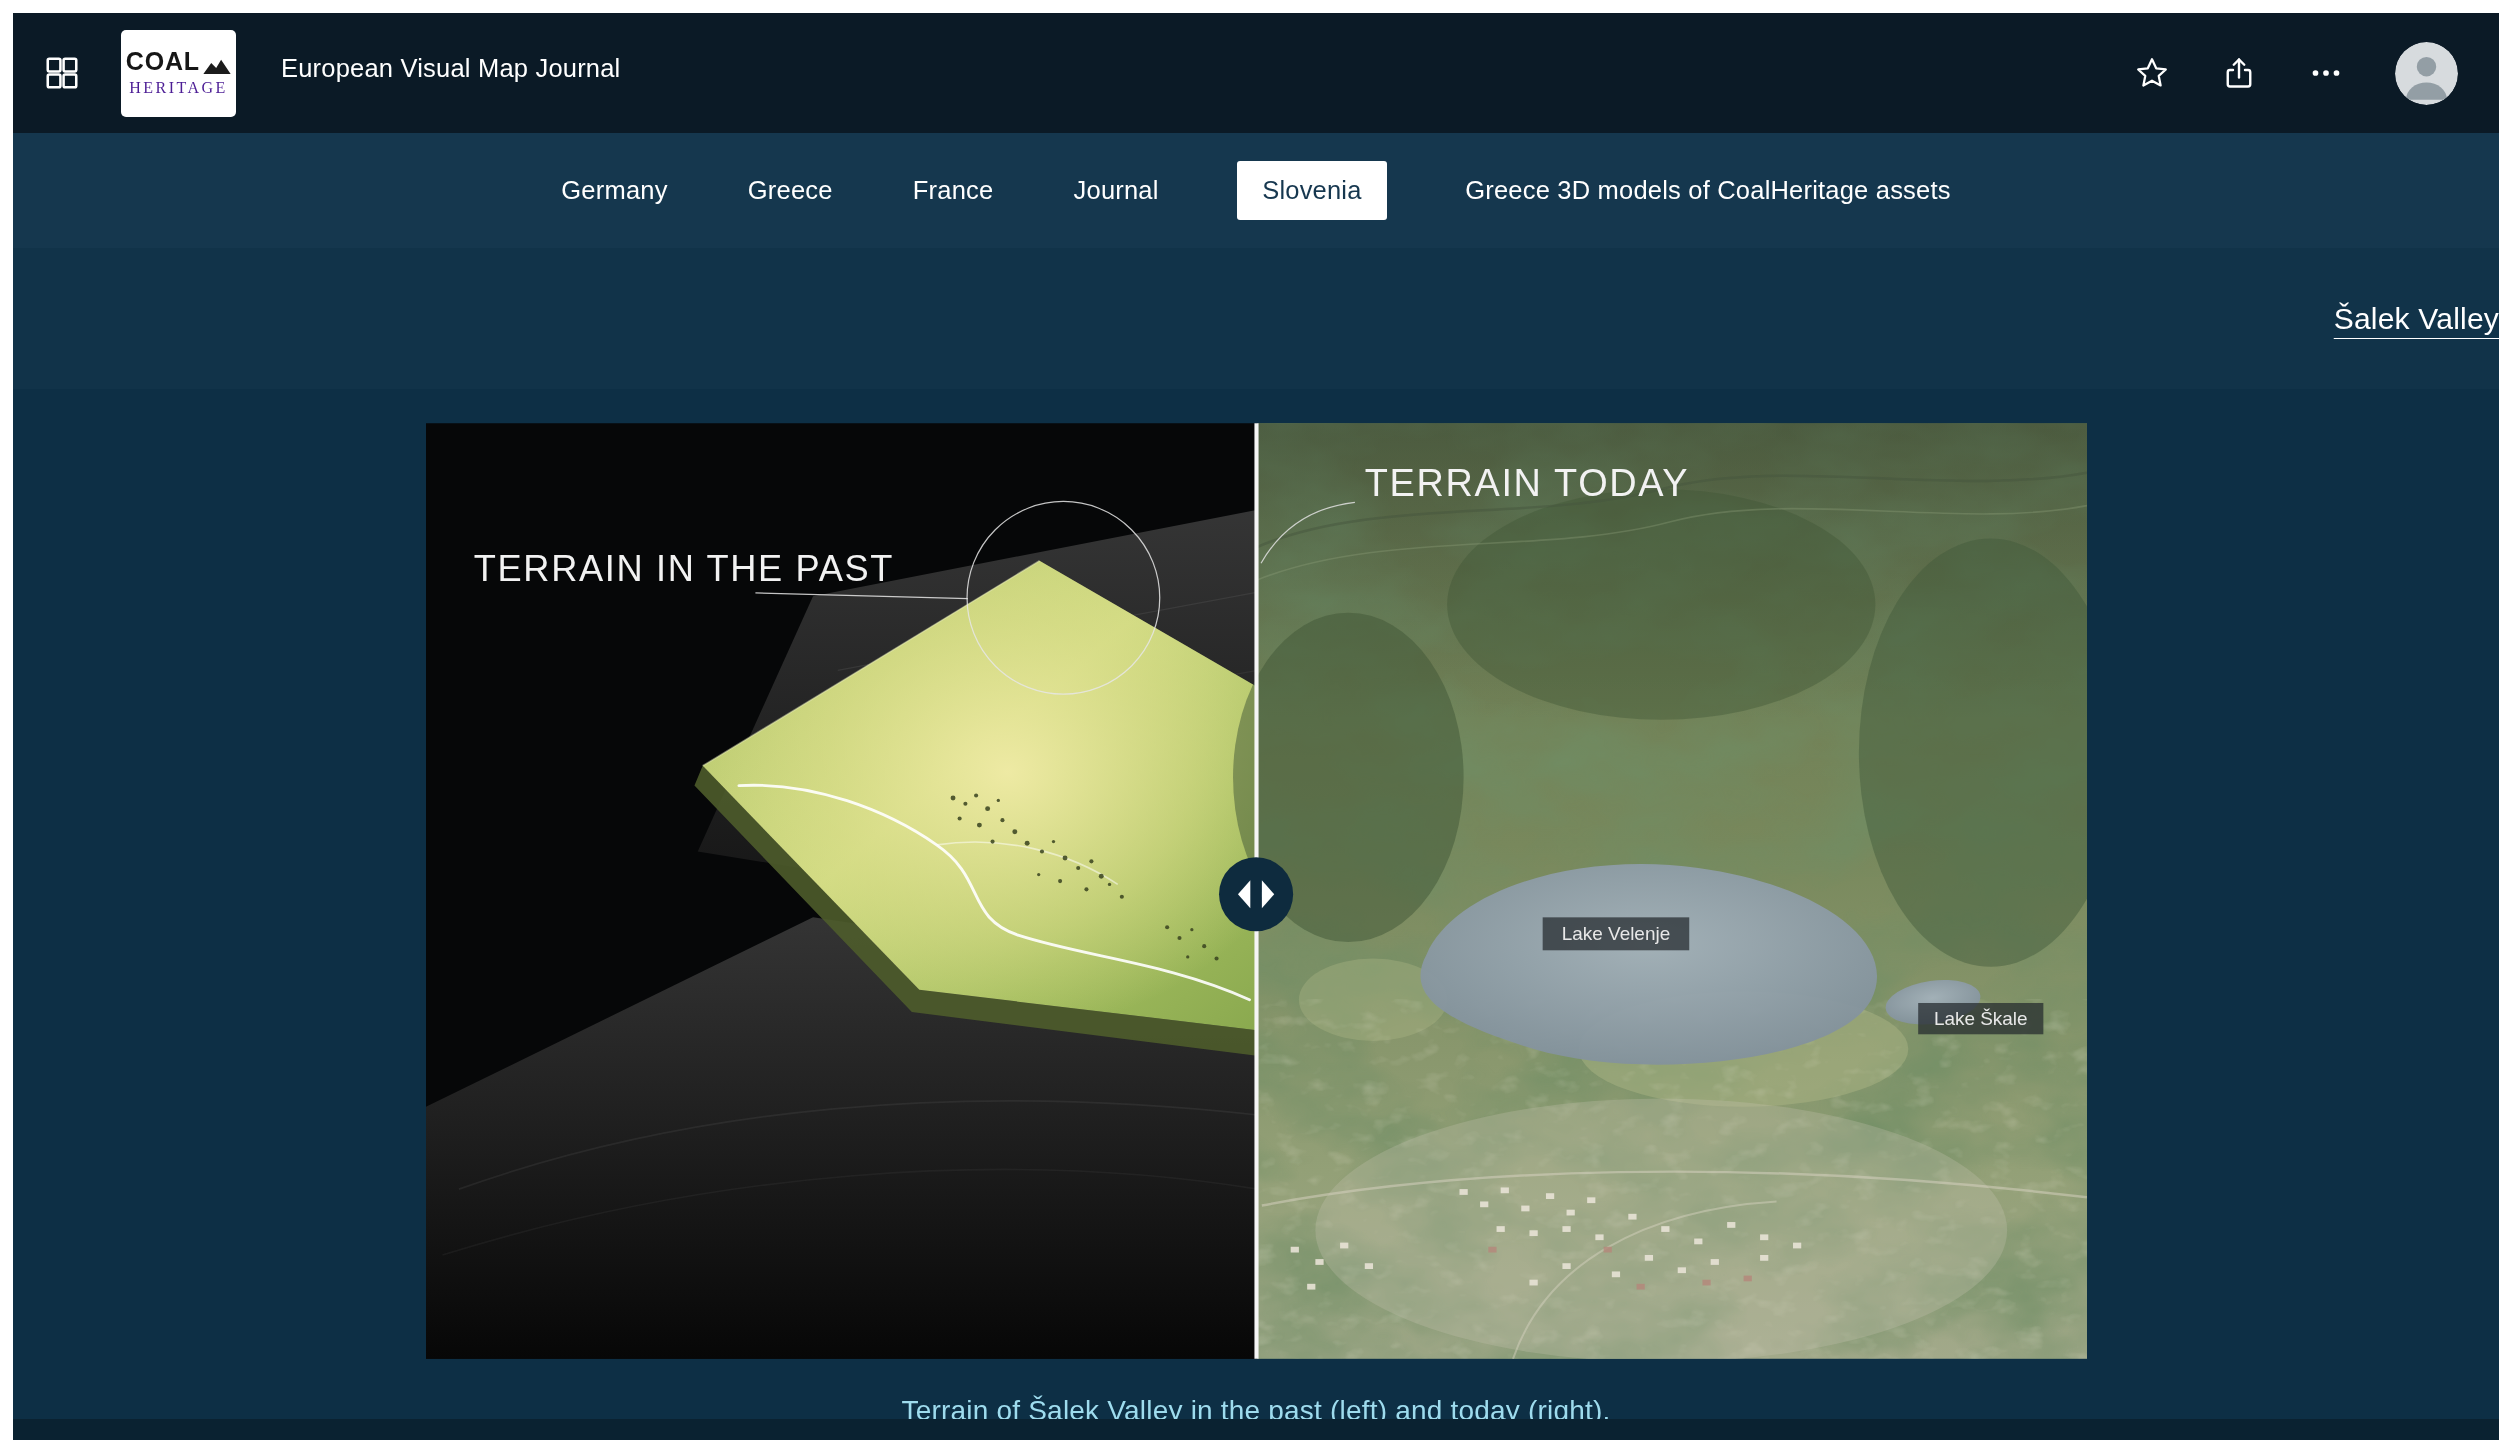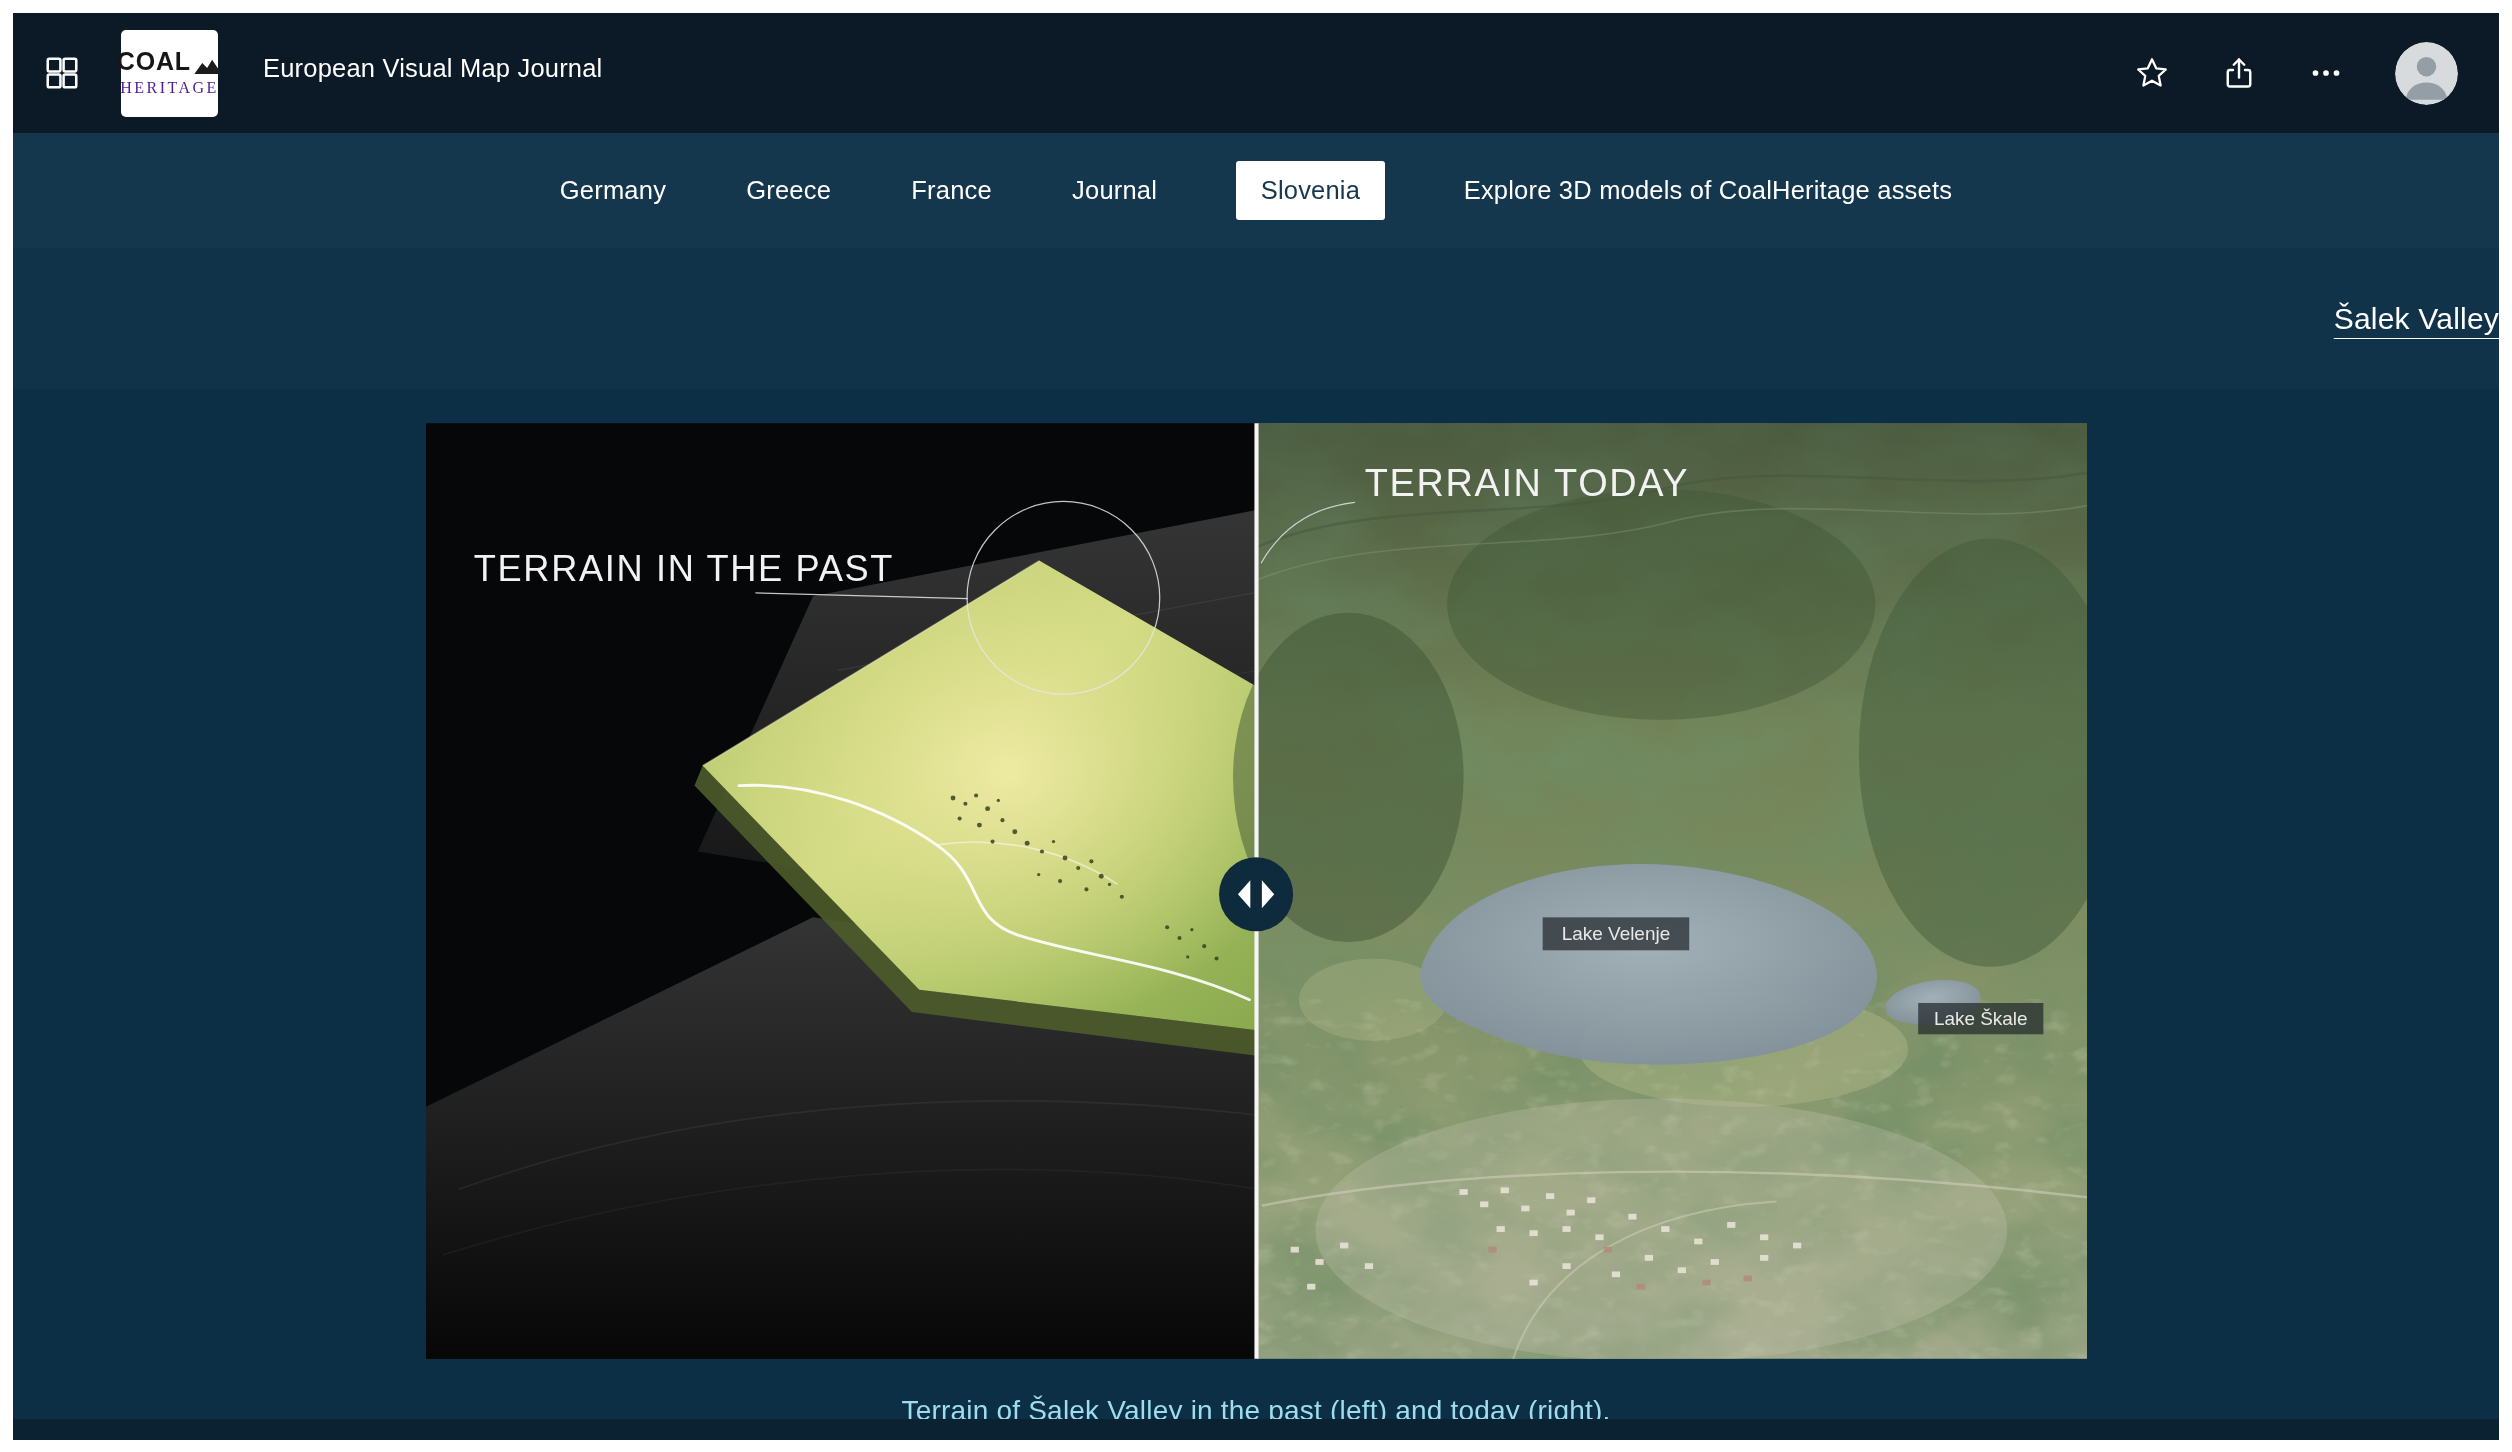--- a/index.html
+++ b/index.html
@@ -7,21 +7,21 @@
     width:2512px;height:1453px;background:#ffffff;
     font-family:"Liberation Sans",sans-serif;position:relative;
   }
   .app{position:absolute;inset:13px;display:flex;flex-direction:column;overflow:hidden;background:#0d2f45;}
 
   
   .topbar{height:120px;flex:0 0 120px;background:#0b1a26;display:flex;align-items:center;padding:0 30px;}
   .topbar-left{display:flex;align-items:center;gap:25px;}
   .icon-btn{background:none;border:none;padding:0;cursor:pointer;display:flex;align-items:center;justify-content:center;}
   .icon-btn svg{display:block;}
-  .logo{width:97px;height:87px;background:#ffffff;border-radius:5px;display:flex;flex-direction:column;align-items:center;justify-content:center;margin-left:15px;}
+  .logo{width:115px;height:87px;background:#ffffff;border-radius:5px;display:flex;flex-direction:column;align-items:center;justify-content:center;margin-left:15px;}
   .logo-row{display:flex;align-items:flex-end;gap:3.3px;}
   .logo-row span{font-size:25px;font-weight:bold;color:#161616;letter-spacing:0.8px;line-height:1;}
   .logo-sub{font-family:"Liberation Serif",serif;font-size:16px;letter-spacing:2.5px;color:#4c1d95;margin-top:4.1px;}
   .app-title{font-size:25.5px;font-weight:400;color:#ffffff;margin:0 0 9px 20px;letter-spacing:0.2px;}
   .topbar-right{margin-left:auto;display:flex;align-items:center;gap:51px;padding-right:11.5px;}
   .avatar{width:63px;height:63px;border-radius:50%;overflow:hidden;}
 
   
   .navbar{height:115px;flex:0 0 115px;background:#15374e;display:flex;align-items:center;justify-content:center;gap:77px;}
   .nav-tab{background:none;border:none;color:#ffffff;font-size:25.5px;font-family:"Liberation Sans",sans-serif;cursor:pointer;padding:11.5px 1.6px;letter-spacing:0.2px;}
@@ -100,21 +100,21 @@
       </button>
     </div>
   </header>
 
   <nav class="navbar">
     <button class="nav-tab">Germany</button>
     <button class="nav-tab">Greece</button>
     <button class="nav-tab">France</button>
     <button class="nav-tab">Journal</button>
     <button class="nav-tab active">Slovenia</button>
-    <button class="nav-tab">Explore 3D models of CoalHeritage assets</button>
+    <button class="nav-tab">Greece 3D models of CoalHeritage assets</button>
   </nav>
 
   <div class="subnav">
     <a class="sub-link">Šalek Valley</a>
   </div>
 
   <main class="content">
 
     <figure class="compare">
       <svg viewBox="0 0 2017 1136" width="1661" height="936">

